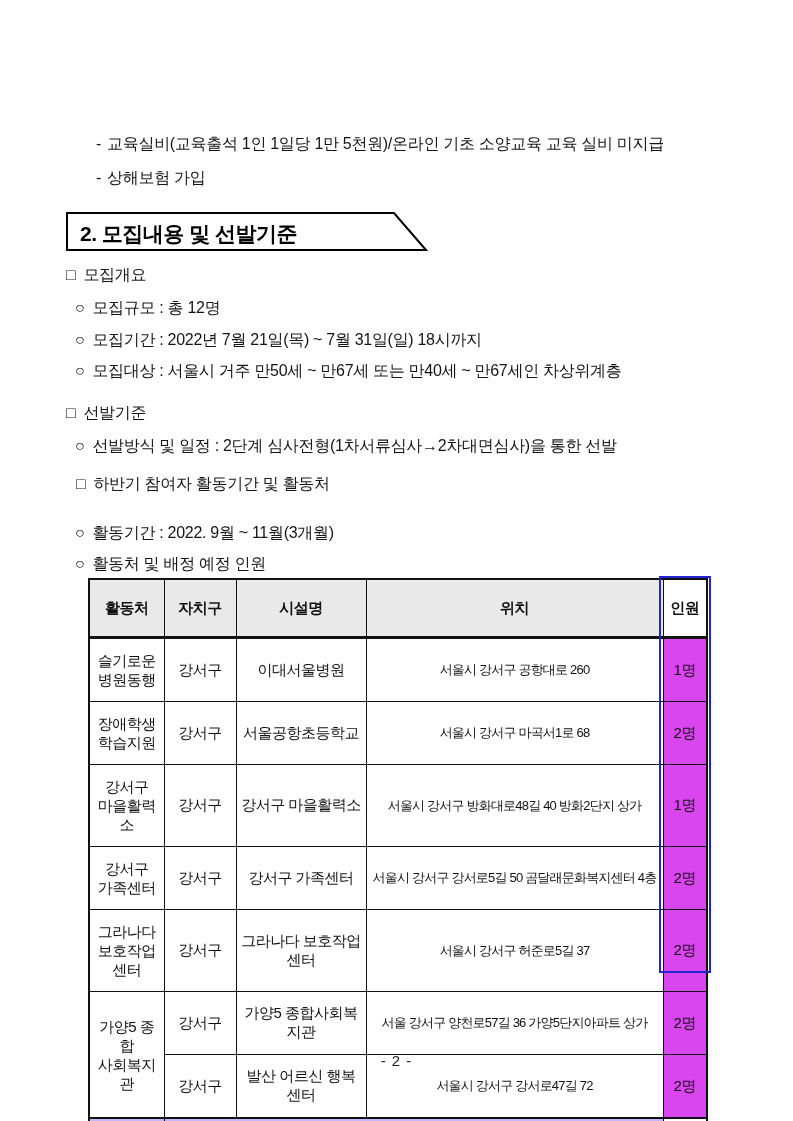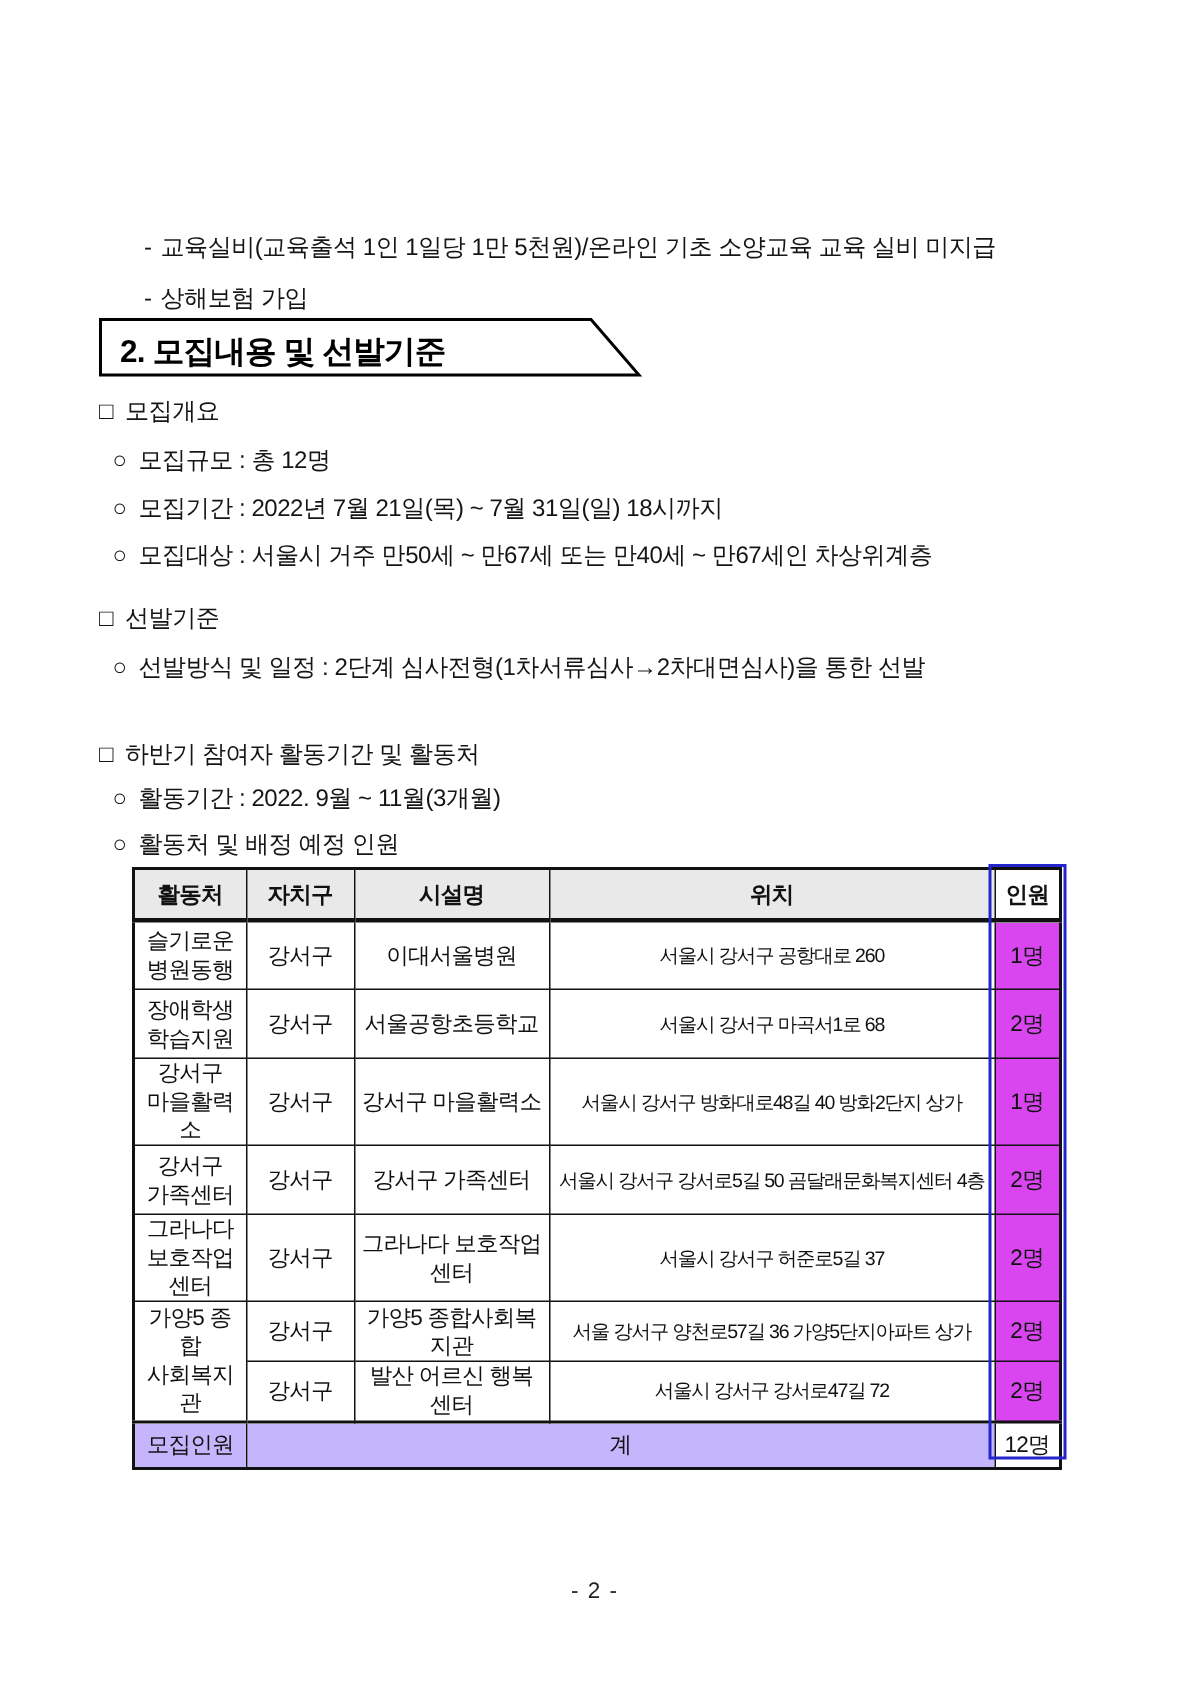--- a/index.html
+++ b/index.html
@@ -7,40 +7,40 @@
     position:relative; width:793px; height:1121px; background:#ffffff;
     font-family:"Liberation Sans", sans-serif; color:#111111; overflow:hidden;
   }
   .line {
     position:absolute; font-size:16px; line-height:21px;
     letter-spacing:-0.3px; white-space:nowrap; color:#151515;
   }
   .line .bullet { display:inline-block; margin-right:8px; }
   .lv-square { left:66px; }
   .lv-circle { left:75px; }
-  .lv-dash   { left:96px;margin-top:22px; }
+  .lv-dash   { left:96px; }
   .lv-dash .bullet { margin-right:6px; }
 
   
   .title-box { position:absolute; left:66px; top:212px; width:362px; height:40px; }
   .title-box svg { position:absolute; left:0; top:0; }
   .title-text {
     position:absolute; left:14px; top:8px; font-size:21px; font-weight:bold;
     letter-spacing:-0.5px; white-space:nowrap; color:#000;
   }
 
   
   .doc-table {
     position:absolute; left:88px; top:578px; width:618px;
     border-collapse:collapse; table-layout:fixed;
     border:2px solid #111;
   }
   .doc-table th, .doc-table td {
     border:1px solid #111; text-align:center; vertical-align:middle;
-    font-size:15px; letter-spacing:-0.5px; padding:0 3px; overflow:hidden;
+    font-size:15px; letter-spacing:-0.5px; padding:12px 3px; overflow:hidden;
   }
   .doc-table thead th {
     height:32px; font-weight:bold; background:#e9e9e9;
     border-bottom:3px solid #111;
   }
   .doc-table thead th.count-col { background:#ffffff; }
   .doc-table td.place  { white-space:pre-line; line-height:19px; }
   .doc-table td.loc    { font-size:13px; letter-spacing:-0.8px; white-space:nowrap; }
   .doc-table td.count  { background:#d946ef; }
   .doc-table tr.row-total td { border-top:2px solid #111; height:29px; background:#c4b5fd; }
@@ -90,21 +90,21 @@
     <span class="bullet">○</span><span>모집대상 : 서울시 거주 만50세 ~ 만67세 또는 만40세 ~ 만67세인 차상위계층</span>
   </div>
 
   <div class="line lv-square" style="top:402px;">
     <span class="bullet">□</span><span>선발기준</span>
   </div>
   <div class="line lv-circle" style="top:435px;">
     <span class="bullet">○</span><span>선발방식 및 일정 : 2단계 심사전형(1차서류심사→2차대면심사)을 통한 선발</span>
   </div>
 
-  <div class="line lv-square" style="top:493px;">
+  <div class="line lv-square" style="top:473px;margin-left:10px;">
     <span class="bullet">□</span><span>하반기 참여자 활동기간 및 활동처</span>
   </div>
   <div class="line lv-circle" style="top:522px;">
     <span class="bullet">○</span><span>활동기간 : 2022. 9월 ~ 11월(3개월)</span>
   </div>
   <div class="line lv-circle" style="top:553px;">
     <span class="bullet">○</span><span>활동처 및 배정 예정 인원</span>
   </div>
 
   <table class="doc-table">

